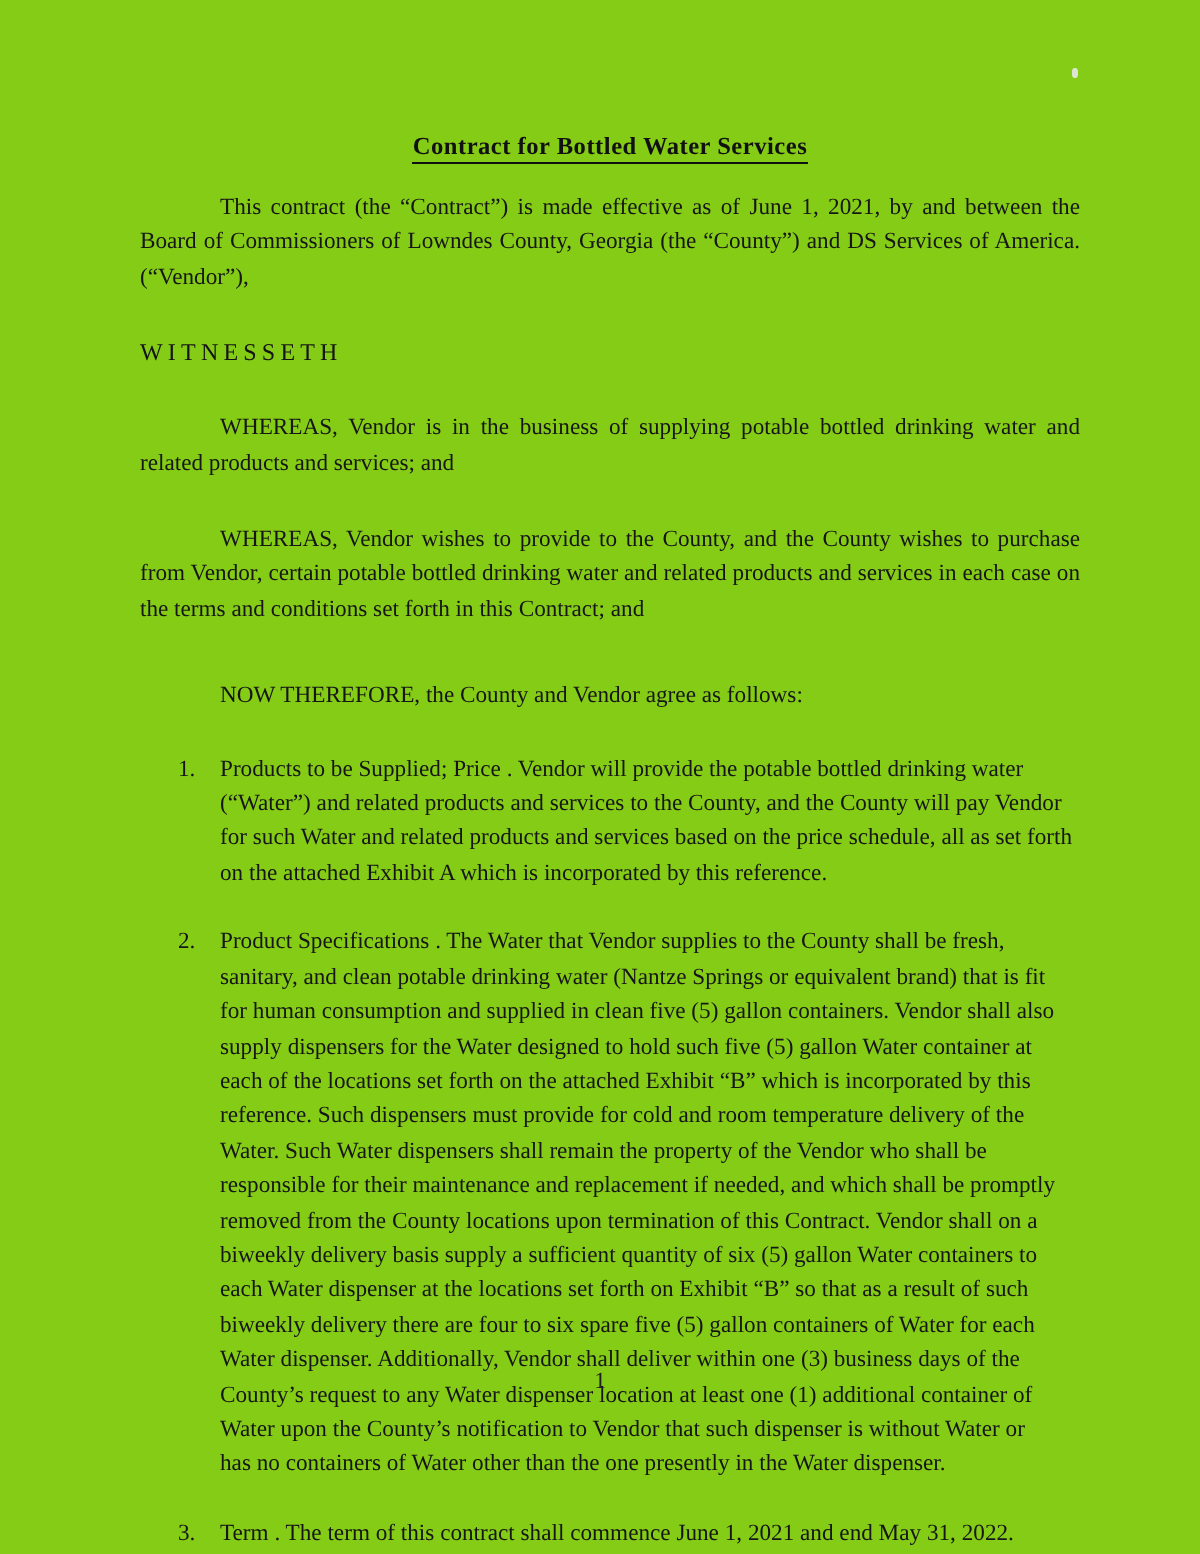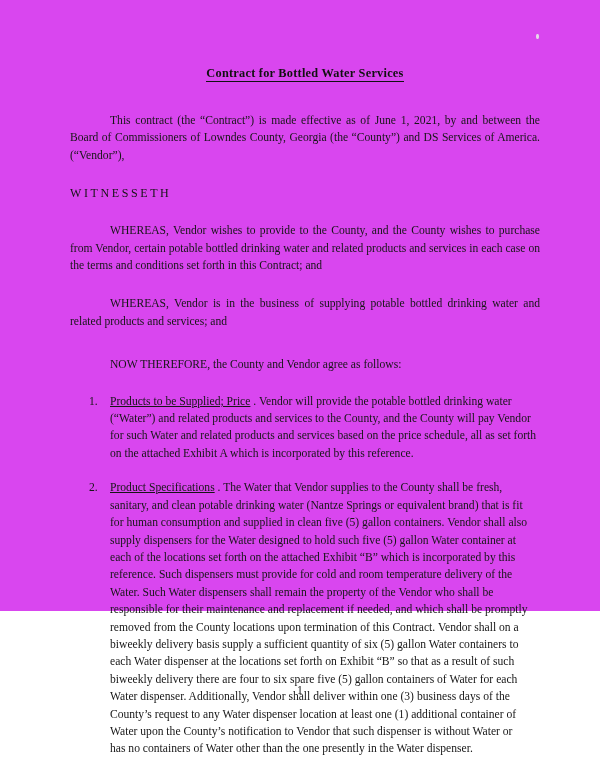--- a/index.html
+++ b/index.html
@@ -13,22 +13,22 @@
     background: #ffffff;
     font-family: "Liberation Serif", "DejaVu Serif", serif;
     color: #1a1a1a;
     overflow: hidden;
     position: relative;
   }
 
   .page {
     position: relative;
     width: 600px;
-    height: 611px;
-    background: #d946ef;
+    height: 777px;
+    background: #84cc16;
     box-sizing: border-box;
   }
 
   
   .scan-speck {
     position: absolute;
     left: 536px;
     top: 34px;
     width: 3px;
     height: 5px;
@@ -60,21 +60,21 @@
 
   .para {
     font-size: 11.6px;
     line-height: 17.4px;
     text-align: justify;
     margin: 0;
     color: #161616;
   }
   .para.indent { text-indent: 40px; }
 
-  .p-intro   { margin-top: 31px; }
+  .p-intro   { margin-top: 14px; }
   .witnesseth {
     text-align: left;
     font-size: 12px;
     letter-spacing: 2.6px;
     margin: 0;
     padding-top: 22px;
     color: #141414;
   }
   .p-whereas1 { margin-top: 21px; }
   .p-whereas2 { margin-top: 21px; }
@@ -96,21 +96,20 @@
     margin-bottom: 17px;
   }
   ol.clauses > li .num {
     position: absolute;
     left: 19px;
     top: 0;
     width: 16px;
     text-align: left;
   }
   .clause-heading {
-    text-decoration: underline;
     text-underline-offset: 1px;
   }
   .clause-body::before { content: "\00a0"; }
 
   .li-2 { max-width: 418px; }
   .li-3, .li-4 { margin-bottom: 14px; }
 
   .page-number {
     position: absolute;
     left: 0;
@@ -129,23 +128,23 @@
   <div class="scan-speck"></div>
 
   <div class="content">
 
     <h1 class="doc-title"><span>Contract for Bottled Water Services</span></h1>
 
     <p class="para p-intro indent">This contract (the “Contract”) is made effective as of June 1, 2021, by and between the Board of Commissioners of Lowndes County, Georgia (the “County”) and DS Services of America. (“Vendor”),</p>
 
     <p class="witnesseth">WITNESSETH</p>
 
+    <p class="para p-whereas1 indent">WHEREAS, Vendor is in the business of supplying potable bottled drinking water and related products and services; and</p>
+
     <p class="para p-whereas2 indent">WHEREAS, Vendor wishes to provide to the County, and the County wishes to purchase from Vendor, certain potable bottled drinking water and related products and services in each case on the terms and conditions set forth in this Contract; and</p>
-
-    <p class="para p-whereas1 indent">WHEREAS, Vendor is in the business of supplying potable bottled drinking water and related products and services; and</p>
 
     <p class="para p-now">NOW THEREFORE, the County and Vendor agree as follows:</p>
 
     <ol class="clauses">
       <li class="li-1">
         <span class="num">1.</span><span class="clause-heading">Products to be Supplied; Price</span><span class="clause-body">. Vendor will provide the potable bottled drinking water (“Water”) and related products and services to the County, and the County will pay Vendor for such Water and related products and services based on the price schedule, all as set forth on the attached Exhibit A which is incorporated by this reference.</span>
       </li>
       <li class="li-2">
         <span class="num">2.</span><span class="clause-heading">Product Specifications</span><span class="clause-body">. The Water that Vendor supplies to the County shall be fresh, sanitary, and clean potable drinking water (Nantze Springs or equivalent brand) that is fit for human consumption and supplied in clean five (5) gallon containers. Vendor shall also supply dispensers for the Water designed to hold such five (5) gallon Water container at each of the locations set forth on the attached Exhibit “B” which is incorporated by this reference. Such dispensers must provide for cold and room temperature delivery of the Water. Such Water dispensers shall remain the property of the Vendor who shall be responsible for their maintenance and replacement if needed, and which shall be promptly removed from the County locations upon termination of this Contract. Vendor shall on a biweekly delivery basis supply a sufficient quantity of six (5) gallon Water containers to each Water dispenser at the locations set forth on Exhibit “B” so that as a result of such biweekly delivery there are four to six spare five (5) gallon containers of Water for each Water dispenser. Additionally, Vendor shall deliver within one (3) business days of the County’s request to any Water dispenser location at least one (1) additional container of Water upon the County’s notification to Vendor that such dispenser is without Water or has no containers of Water other than the one presently in the Water dispenser.</span>
       </li>

